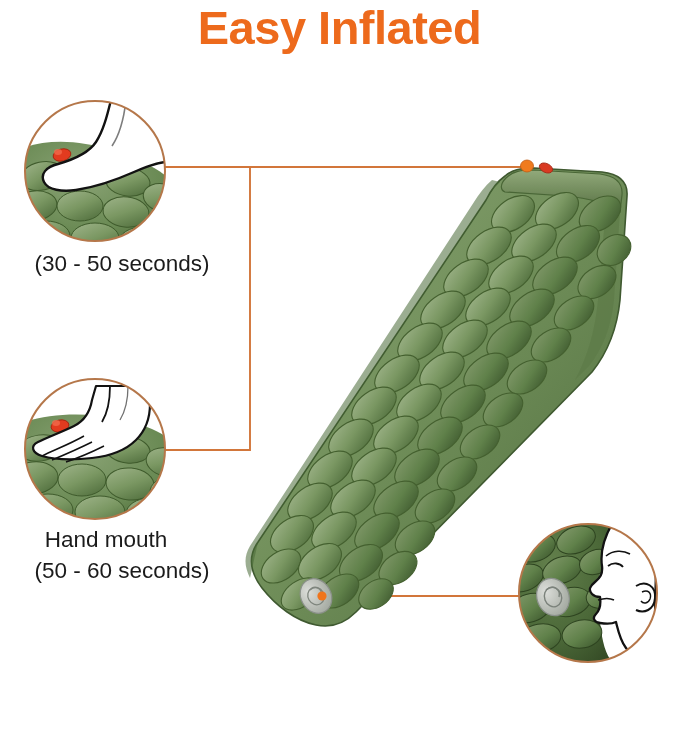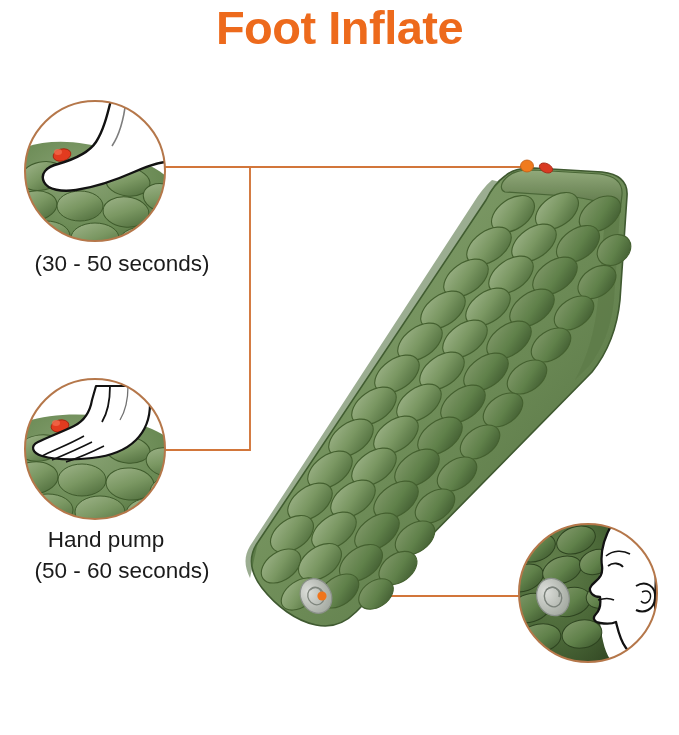--- a/index.html
+++ b/index.html
@@ -33,21 +33,21 @@
   #cap-foot{left:0;top:248px;width:212px;text-align:center;}
   #cap-hand{left:0;top:524px;width:212px;text-align:center;}
   #cap-mouth{left:455px;top:672px;width:224px;text-align:center;}
   svg{position:absolute;left:0;top:0;}
 </style>
 </head>
 <body>
 
 <div id="stage">
 
-  <div class="title">Foot Inflate</div>
+  <div class="title">Easy Inflated</div>
 
   <svg width="679" height="735" viewBox="0 0 679 735">
     <defs>
 
       <linearGradient id="padGrad" x1="0" y1="0" x2="1" y2="1">
         <stop offset="0" stop-color="#8FA87A"></stop>
         <stop offset="0.45" stop-color="#72905B"></stop>
         <stop offset="1" stop-color="#4F6D3D"></stop>
       </linearGradient>
       <linearGradient id="cellGrad" x1="0.15" y1="0" x2="0.85" y2="1">
@@ -323,18 +323,18 @@
       </g>
       <circle cx="588" cy="593" r="69" fill="none" stroke="#B5774A" stroke-width="2"></circle>
     </g>
   </svg>
 
   <div class="caption" id="cap-foot">
     <span class="l2">(30 - 50 seconds)</span>
   </div>
 
   <div class="caption" id="cap-hand">
-    <span>Hand pump</span>
+    <span>Hand mouth</span>
     <span class="l2">(50 - 60 seconds)</span>
   </div>
 
 
 </div>
 
 </body></html>

